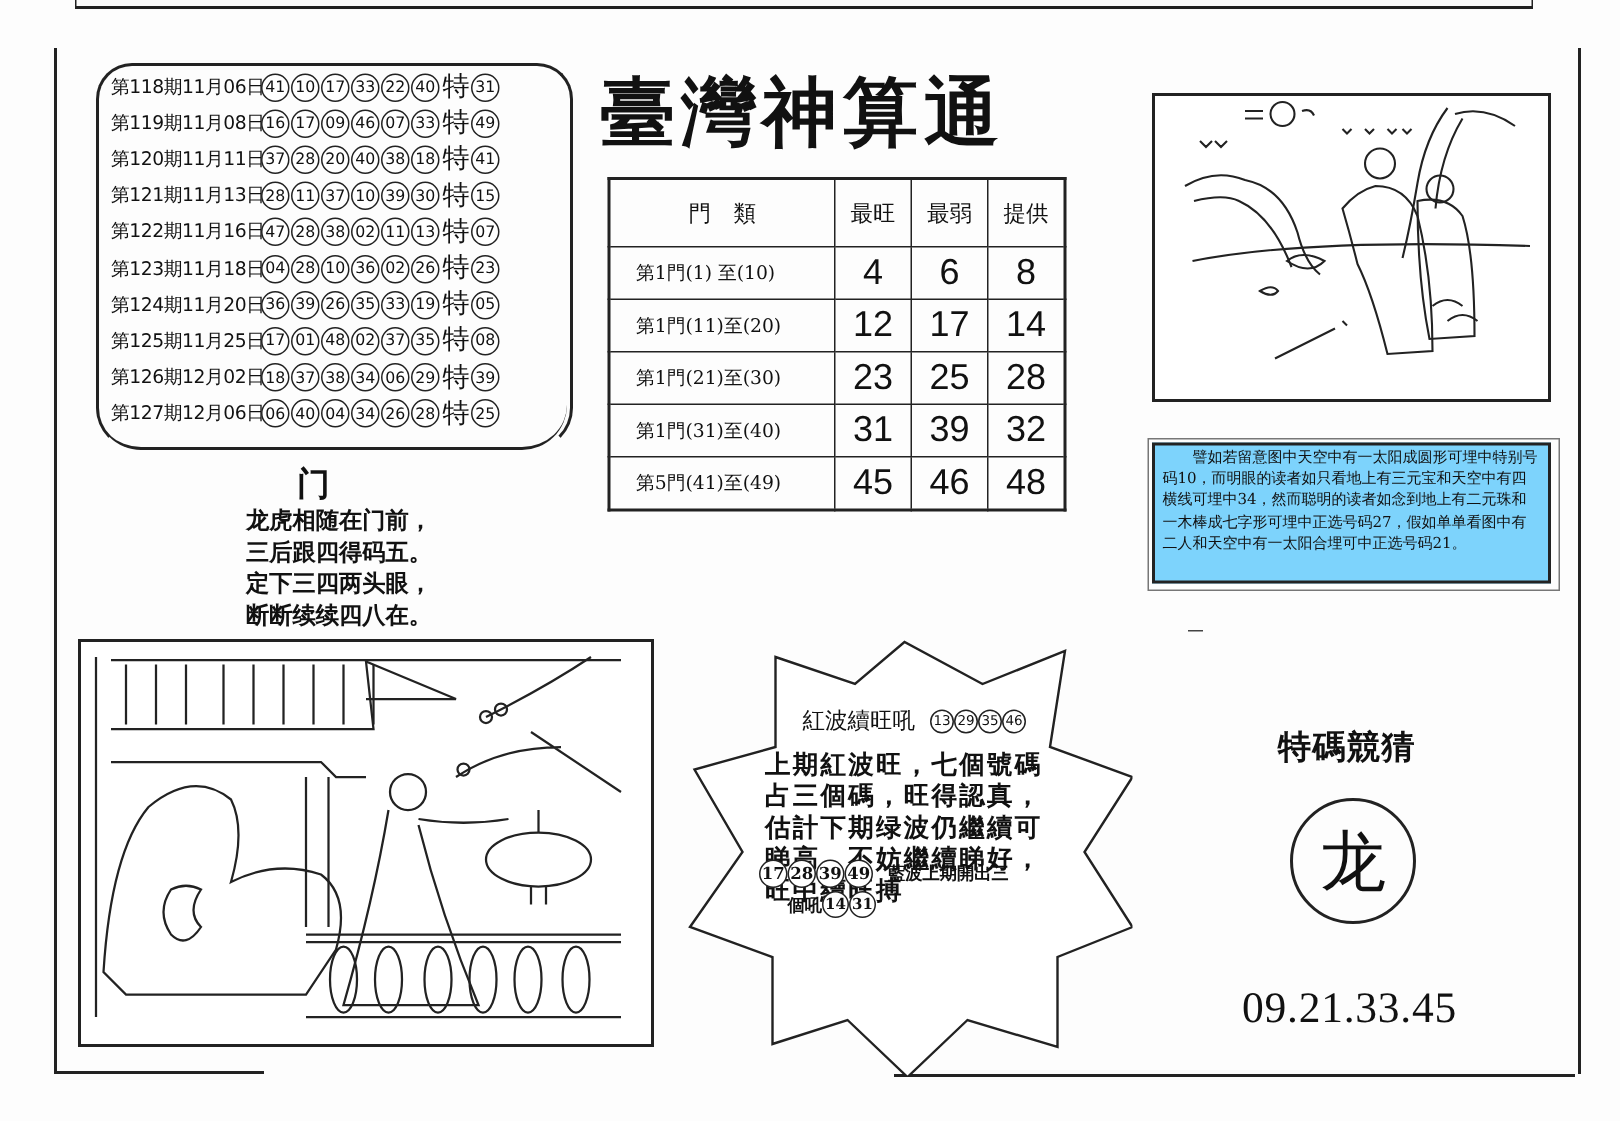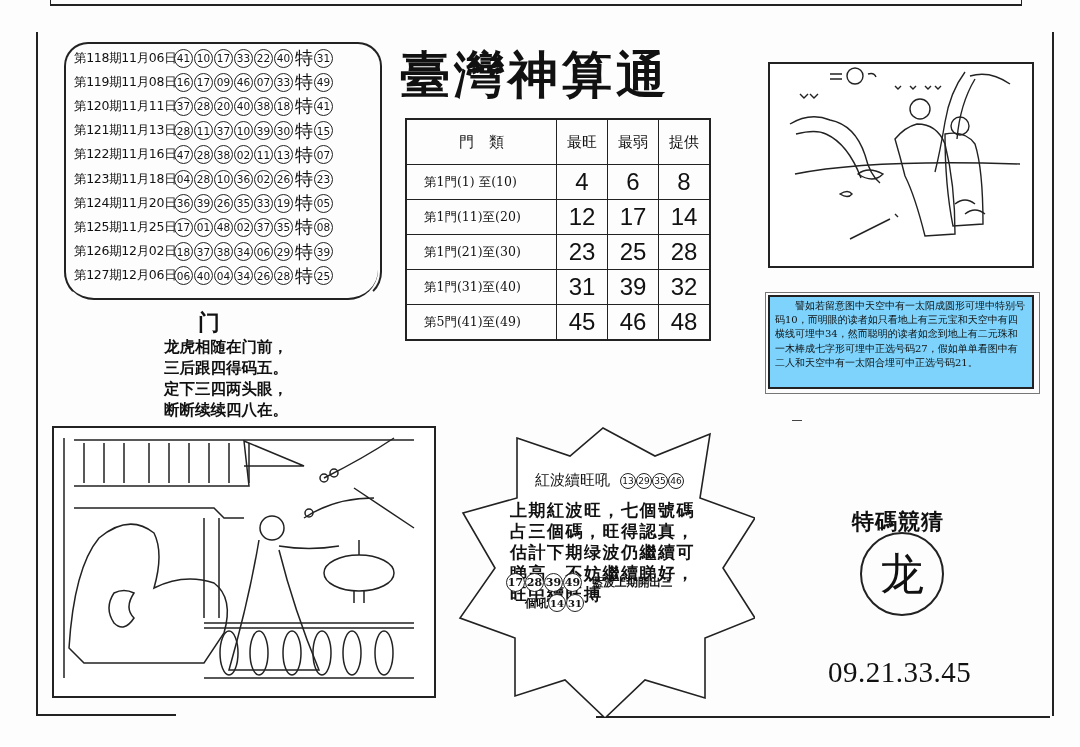--- a/index.html
+++ b/index.html
@@ -50,21 +50,21 @@
   .burst-head { left: 535px; top: 471px; font-size: 15px; font-family: "DejaVu Sans", sans-serif; display: flex; align-items: center; white-space: nowrap; }
   .burst-head .ball { width: 16px; height: 16px; font-size: 9px; margin: 0; }
   .burst-head .balls { margin-left: 10px; display: inline-flex; }
   .burst-text { left: 510px; top: 500px; width: 200px; font-size: 17px; font-weight: bold; line-height: 21px; letter-spacing: 1.5px; }
   .burst-balls { left: 506px; top: 573px; display: flex; align-items: center; white-space: nowrap; font-size: 11.5px; font-weight: bold; }
   .burst-balls .ball { width: 19px; height: 19px; font-size: 11px; margin-right: 0; }
   .burst-balls2 { left: 525px; top: 594px; display: flex; align-items: center; white-space: nowrap; font-size: 11.5px; font-weight: bold; }
   .burst-balls2 .ball { width: 18px; height: 18px; font-size: 10px; margin-right: 0; }
 
   
-  .guess-title { left: 852px; top: 507px; font-size: 22px; font-weight: bold; letter-spacing: 1px; }
+  .guess-title { left: 852px; top: 483px; font-size: 22px; font-weight: bold; letter-spacing: 1px; }
   .zodiac { left: 860px; top: 532px; width: 80px; height: 80px; border: 2px solid #222; border-radius: 50%; display: flex; align-items: center; justify-content: center; font-size: 44px; }
   .nums { left: 828px; top: 656px; font-size: 29px; font-family: "Liberation Serif", serif; letter-spacing: 0.5px; }
 </style>
 </head>
 <body>
 
 <div class="abs top-rule"></div>
 <div class="abs frame"></div>
 <div class="abs frame-bottom-l"></div>
 <div class="abs frame-bottom-r"></div>

